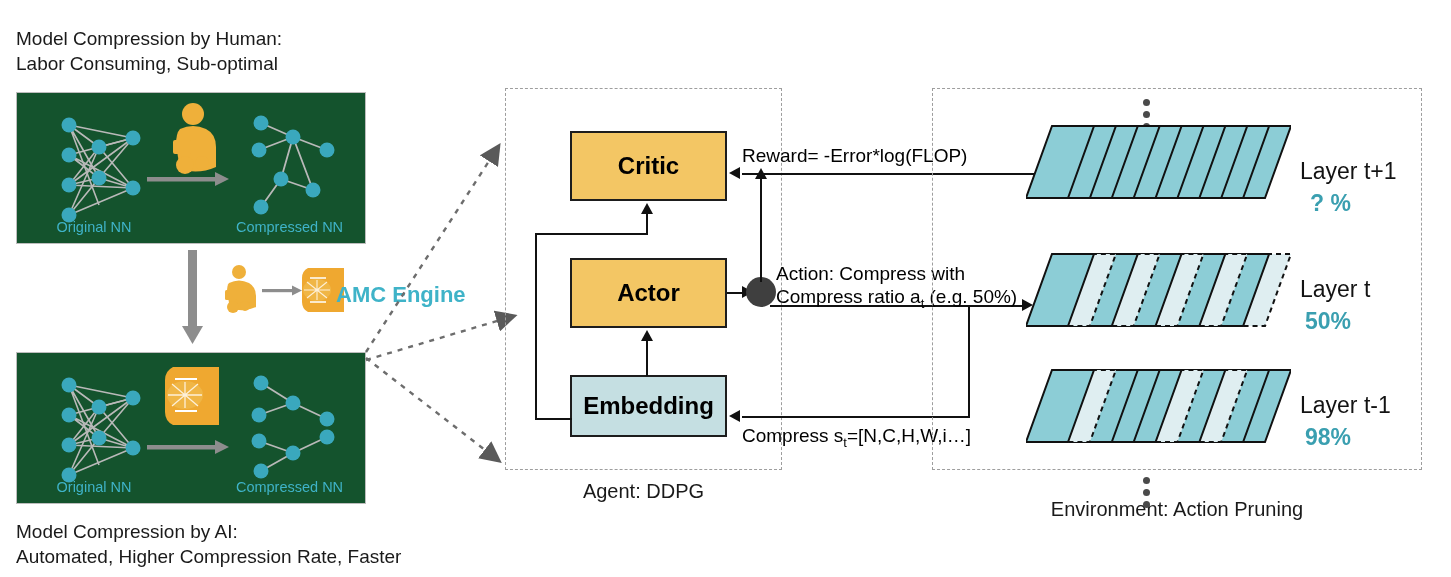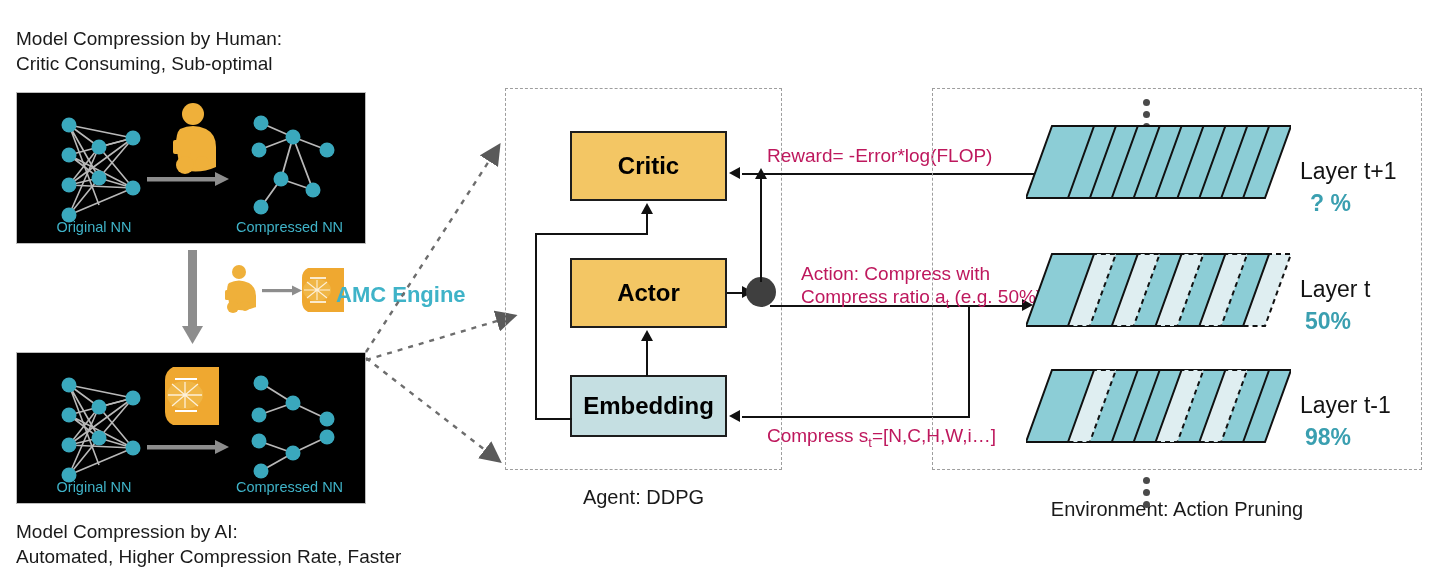--- a/index.html
+++ b/index.html
@@ -3,21 +3,21 @@
 <meta charset="utf-8">
 <style>
   html,body{margin:0;padding:0;background:#ffffff;}
   body{width:1451px;height:577px;position:relative;overflow:hidden;
        font-family:"Liberation Sans","DejaVu Sans",sans-serif;color:#111;}
   .abs{position:absolute;}
   .nosel{user-select:none;}
 
   
   .caption{font-size:19px;line-height:25px;color:#1a1a1a;white-space:pre-line;}
-  .nnbox{border:1.5px solid #bdbdbd;background:#000000;box-sizing:border-box;}
+  .nnbox{border:1.5px solid #bdbdbd;background:#14532d;box-sizing:border-box;}
   .nnlabel{font-size:14.5px;color:#3fb3c8;text-align:center;}
 
   
   .dashframe{border:1.6px dashed #9e9e9e;box-sizing:border-box;background:transparent;}
   .framecap{font-size:20px;color:#1a1a1a;text-align:center;}
 
   
   .abox{box-sizing:border-box;border:2.2px solid #1d1d1d;display:flex;
         align-items:center;justify-content:center;font-weight:bold;font-size:24px;color:#000;}
   .abox.amber{background:#f3c664;}
@@ -26,36 +26,36 @@
   
   .ln{background:#111;}
   .hln{height:2.2px;}
   .vln{width:2.2px;}
   .dot{border-radius:50%;background:#3f3f3f;}
   .arw{width:0;height:0;}
   .arw-l{border-top:6px solid transparent;border-bottom:6px solid transparent;border-right:11px solid #111;}
   .arw-r{border-top:6px solid transparent;border-bottom:6px solid transparent;border-left:11px solid #111;}
   .arw-u{border-left:6px solid transparent;border-right:6px solid transparent;border-bottom:11px solid #111;}
 
-  .edgelabel{font-size:19px;color:#be185d;line-height:23px;white-space:nowrap;margin-left:25px;}
+  .edgelabel{font-size:19px;color:#000000;line-height:23px;white-space:nowrap;}
   sub{font-size:0.68em;}
 
   
   .layername{font-size:23px;color:#131313;white-space:nowrap;}
   .layerpct{font-size:23px;font-weight:bold;color:#3a9fb0;white-space:nowrap;}
   .vdots div{width:7px;height:7px;border-radius:50%;background:#4a4a4a;margin:5px auto;}
 
   
   .diag{overflow:visible;}
 </style>
 </head>
 <body>
 
 <div class="abs caption nosel" style="left:16px;top:26px;width:420px;">Model Compression by Human:
-Critic Consuming, Sub-optimal</div>
+Labor Consuming, Sub-optimal</div>
 
 <div class="abs nnbox" style="left:16px;top:92px;width:350px;height:152px;">
   <svg width="348" height="150" viewBox="0 0 348 150">
 
     <g stroke="#b9b9b9" stroke-width="1.6" fill="none">
       <path d="M52 32 L82 54 M52 32 L82 85 M52 32 L82 112 M52 32 L116 45"></path>
       <path d="M52 62 L82 54 M52 62 L82 85 M52 62 L116 45 M52 62 L116 95"></path>
       <path d="M52 92 L82 54 M52 92 L82 85 M52 92 L116 45 M52 92 L116 95"></path>
       <path d="M52 122 L82 54 M52 122 L82 85 M52 122 L116 95"></path>
       <path d="M82 54 L116 45 M82 54 L116 95 M82 85 L116 45 M82 85 L116 95"></path>
@@ -197,21 +197,21 @@
     </marker>
   </defs>
   <line x1="6" y1="252" x2="138" y2="47" stroke="#6d6d6d" stroke-width="2.4" stroke-dasharray="5 6" marker-end="url(#dashArrow)"></line>
   <line x1="6" y1="350" x2="138" y2="272" stroke="#6d6d6d" stroke-width="2.4" stroke-dasharray="5 6" marker-end="url(#dashArrow)" transform="translate(0,-90) rotate(14 6 350)"></line>
 </svg>
 <svg class="abs diag" style="left:360px;top:350px;" width="160" height="130">
   <line x1="6" y1="8" x2="138" y2="110" stroke="#6d6d6d" stroke-width="2.4" stroke-dasharray="5 6" marker-end="url(#dashArrow)"></line>
 </svg>
 
 <div class="abs dashframe" style="left:505px;top:88px;width:277px;height:382px;"></div>
-<div class="abs framecap nosel" style="left:505px;top:480px;width:277px;margin-top:6px;">Agent: DDPG</div>
+<div class="abs framecap nosel" style="left:505px;top:480px;width:277px;">Agent: DDPG</div>
 
 <div class="abs abox amber" style="left:570px;top:131px;width:157px;height:70px;">Critic</div>
 
 <div class="abs abox amber" style="left:570px;top:258px;width:157px;height:70px;">Actor</div>
 
 <div class="abs abox teal" style="left:570px;top:375px;width:157px;height:62px;">Embedding</div>
 
 <div class="abs ln vln" style="left:535px;top:233px;height:187px;"></div>
 <div class="abs ln hln" style="left:535px;top:418px;width:37px;"></div>
 <div class="abs ln hln" style="left:535px;top:233px;width:113px;"></div>

